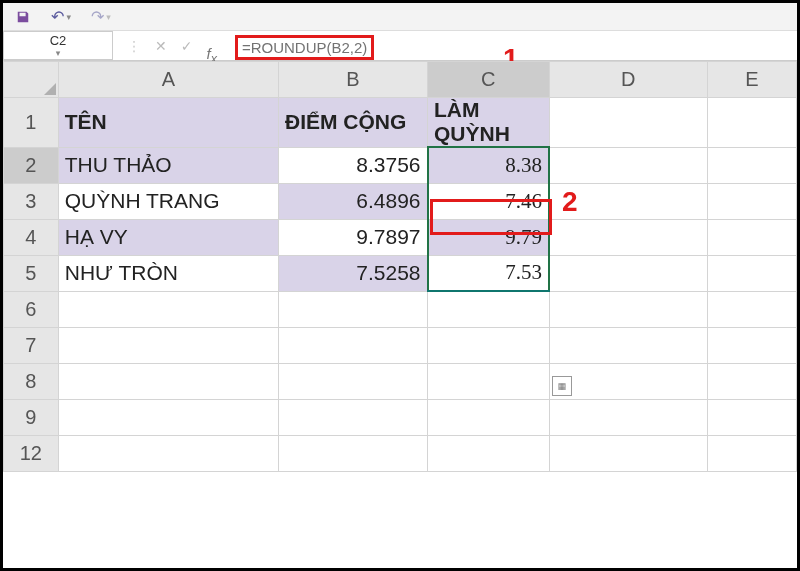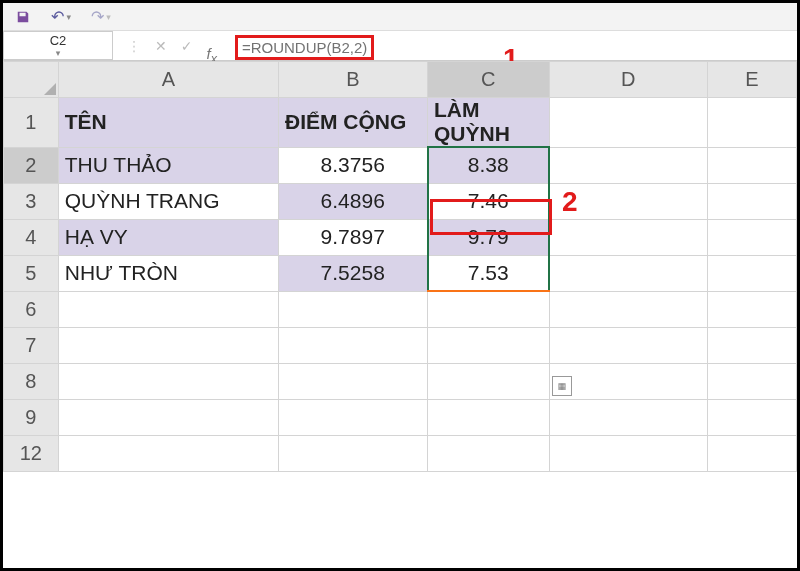--- a/index.html
+++ b/index.html
@@ -27,29 +27,29 @@
   .rowhdr { width: 55px; background: #e6e6e6; text-align: center; font-size: 20px; color:#555; }
   .colhdr { background: #e6e6e6; text-align: center; font-size: 20px; color:#555; height: 28px; }
   .corner { background: #e6e6e6; width:55px; position:relative;}
   .corner::after{content:'';position:absolute;right:2px;bottom:2px;width:0;height:0;border-style:solid;border-width:0 0 12px 12px;border-color:transparent transparent #b0b0b0 transparent;}
   .colA { width: 222px; }
   .colB { width: 150px; }
   .colC { width: 122px; }
   .colD { width: 160px; }
   .colE { width: 90px; }
   .txt-l { text-align: left; }
-  .txt-r { text-align: center; }
+  .txt-r { text-align: right; }
   .bold { font-weight: bold; }
   .shade { background: #d9d3e8; }
   .selbox { position:absolute; top:138px; left:427px; width:122px; height:36px; border:3px solid #e21b1b; pointer-events:none; }
   .fillbox { position:absolute; top:315px; left:549px; width:20px; height:20px; border:1px solid #999; background:#fff; display:flex; align-items:center; justify-content:center; font-size:9px; color:#777; pointer-events:none;}
   .rowhdr-active { background:#ccc; }
   .colhdr-active { background:#ccc; }
-  .colC-bordleft { border-left: 2px solid #217346; border-right: 2px solid #217346;}
-  .row5-bordbot td:nth-child(4){ border-bottom:2px solid #f97316;}
+  .colC-bordleft { border-left: 2px solid #217346; border-right: 2px solid #217346; font-family: Liberation Serif, serif;}
+  .row5-bordbot td:nth-child(4){ border-bottom:2px solid #0f766e;}
   .row2-top td:nth-child(4){ border-top:2px solid #217346;}
 </style>
 </head>
 <body>
 
 <div class="qat">
   <span class="icon save">
     <svg viewBox="0 0 16 16">
         <path d="M2 2h10l2 2v10H2V2zm2 1v4h7V3H4zm1 6h6v4H5V9z"></path>
       </svg>

